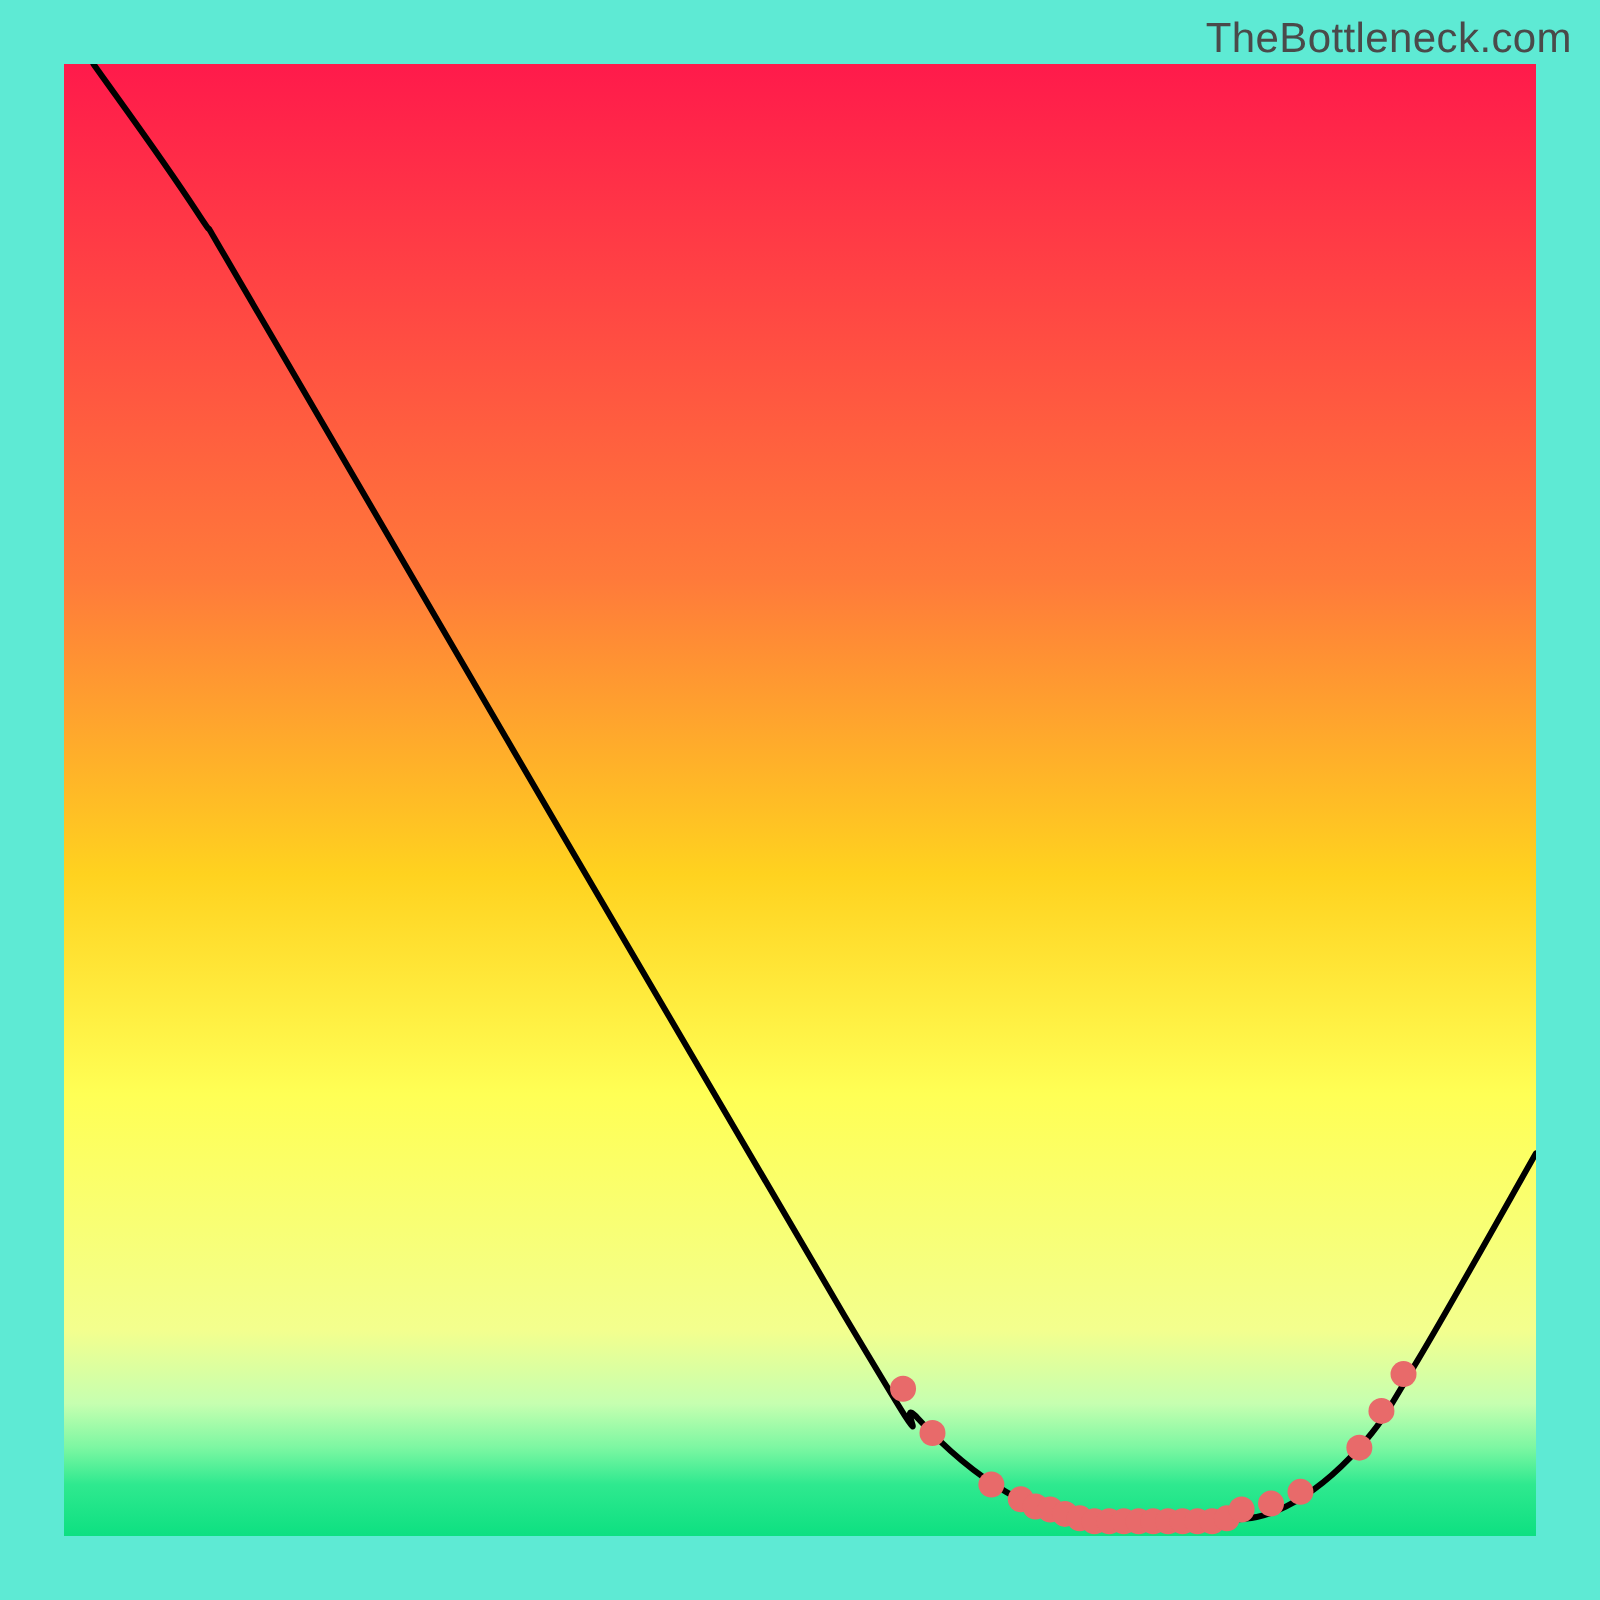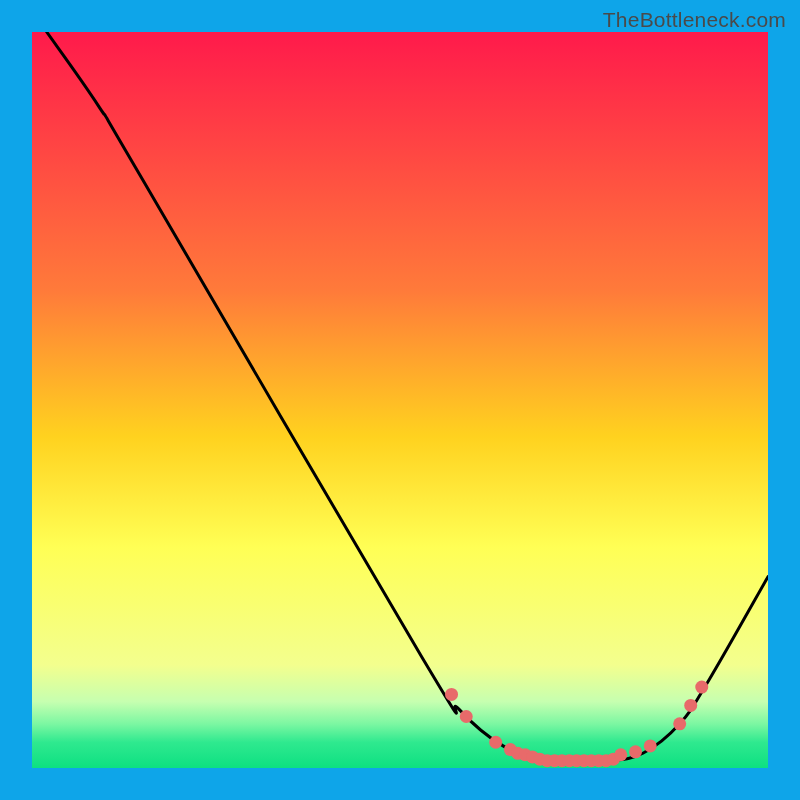--- a/index.html
+++ b/index.html
@@ -8,21 +8,21 @@
     width: 800px;
     height: 800px;
     background: #000;
     overflow: hidden;
     font-family: Arial, Helvetica, sans-serif;
   }
   .stage {
     position: relative;
     width: 800px;
     height: 800px;
-    background: #0ea5e9;
+    background: #5eead4;
   }
   .plot {
     position: absolute;
     left: 32px;
     top: 32px;
     width: 736px;
     height: 736px;
   }
   .plot svg {
     display: block;

